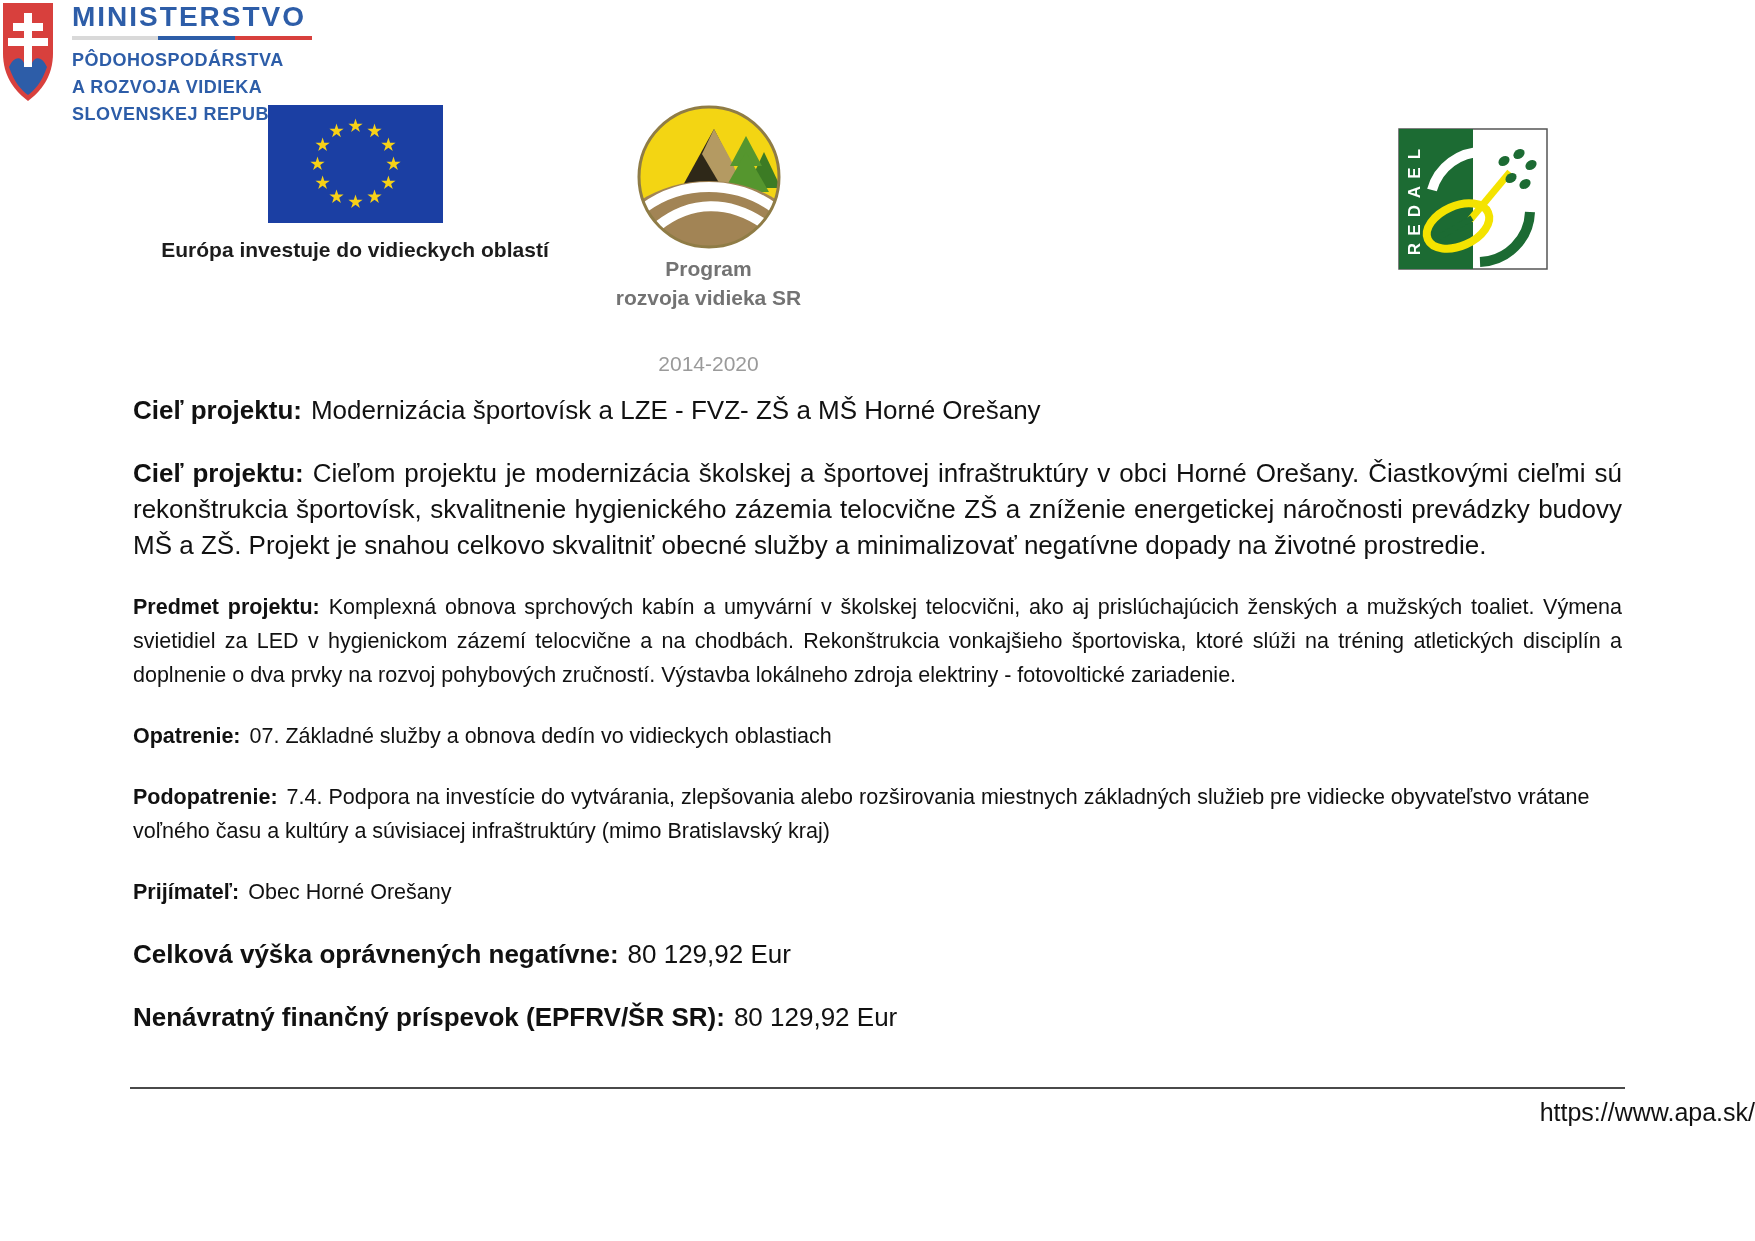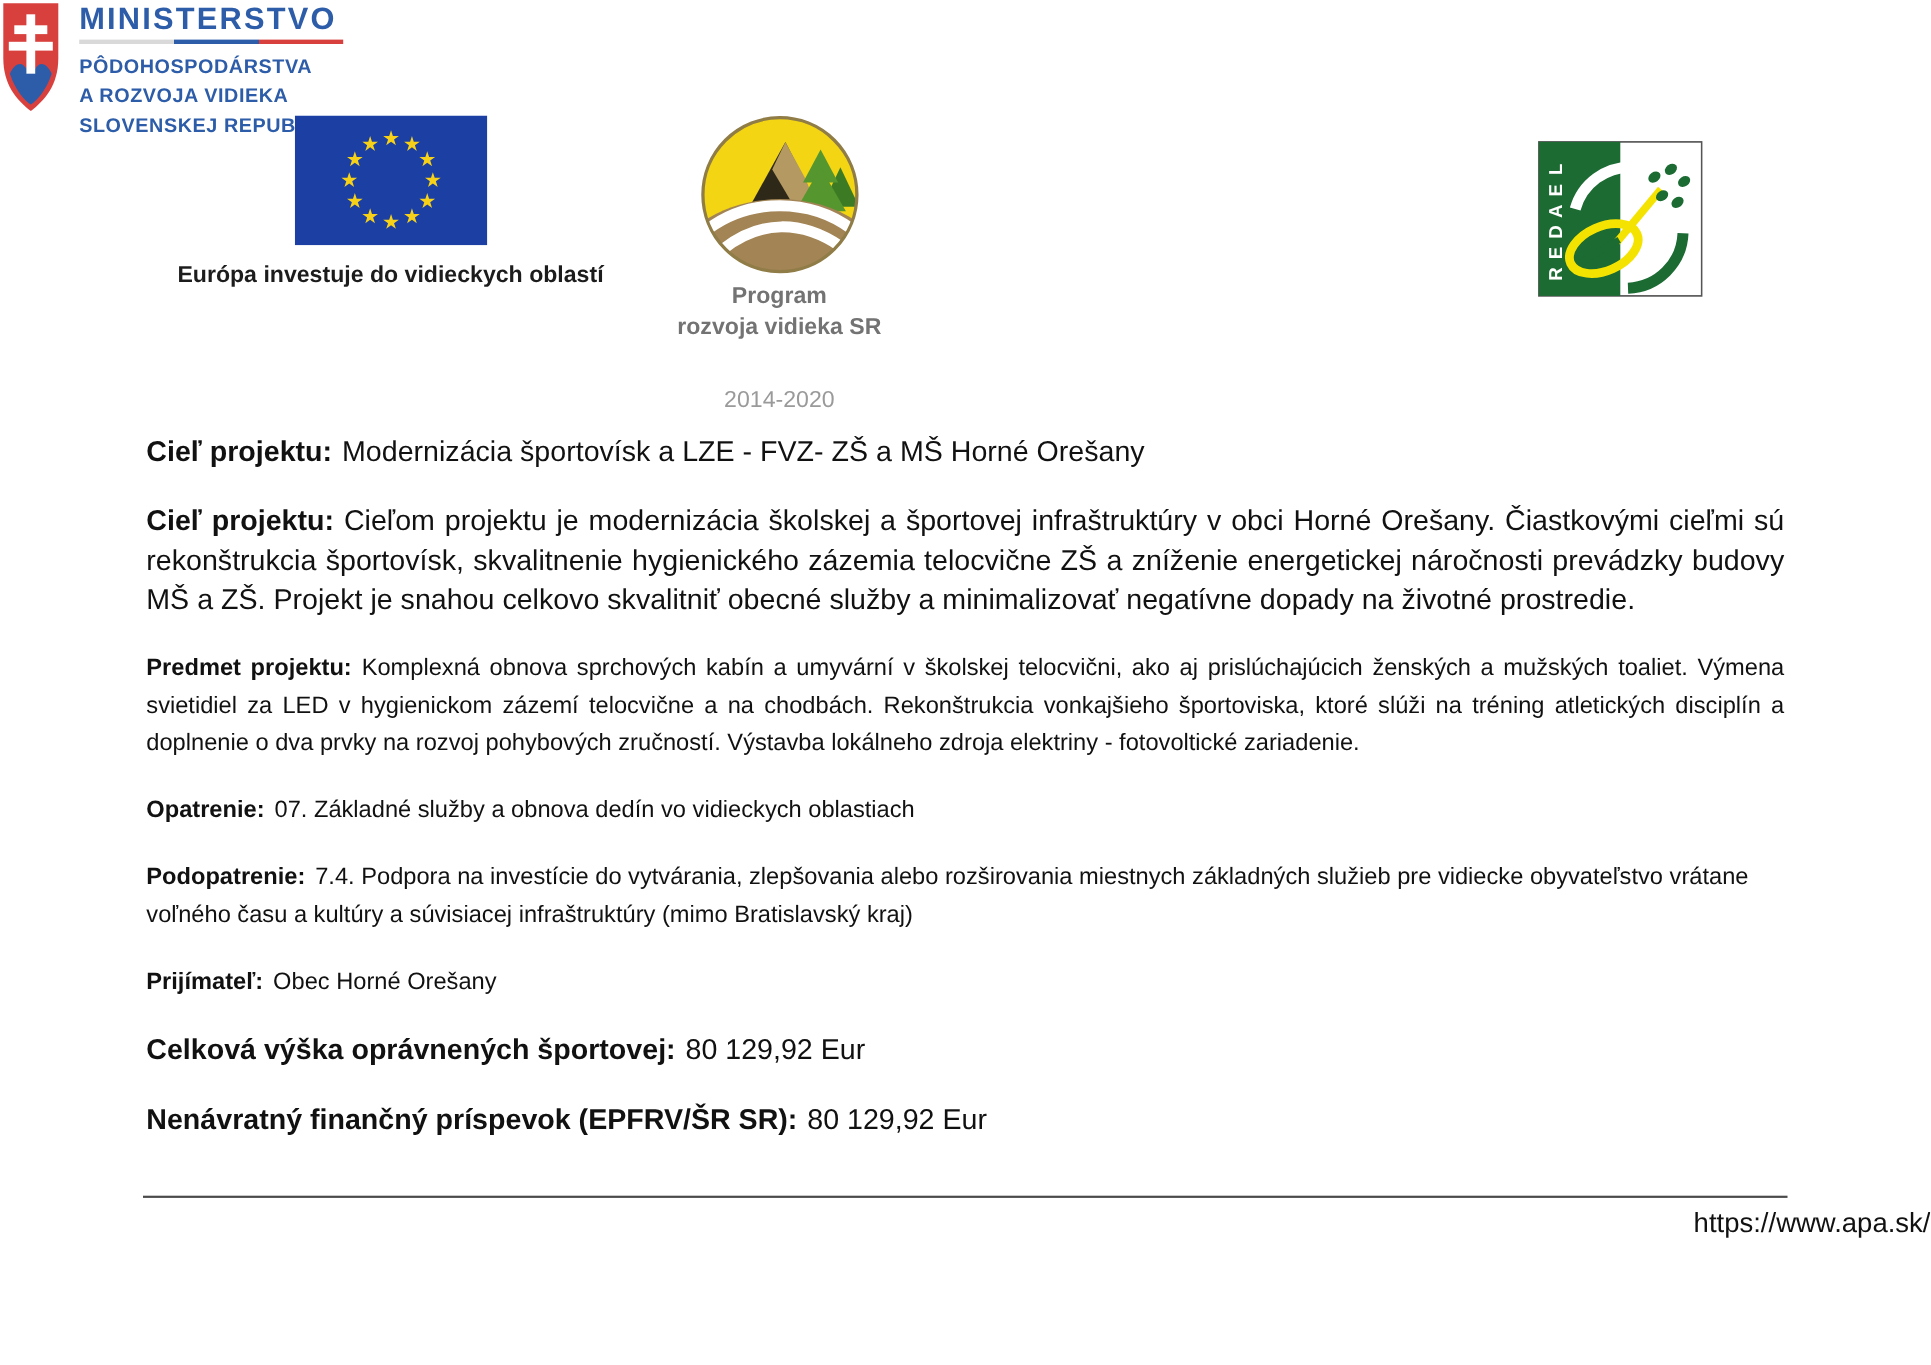--- a/index.html
+++ b/index.html
@@ -172,21 +172,21 @@
 
     <div class="sec small">
       <span class="b">Podopatrenie:</span><span>7.4. Podpora na investície do vytvárania, zlepšovania alebo rozširovania miestnych základných služieb pre vidiecke obyvateľstvo vrátane voľného času a kultúry a súvisiacej infraštruktúry (mimo Bratislavský kraj)</span>
     </div>
 
     <div class="sec small">
       <span class="b">Prijímateľ:</span><span>Obec Horné Orešany</span>
     </div>
 
     <div class="sec big">
-      <span class="b">Celková výška oprávnených športovej:</span><span>80 129,92 Eur</span>
+      <span class="b">Celková výška oprávnených negatívne:</span><span>80 129,92 Eur</span>
     </div>
 
     <div class="sec big">
       <span class="b">Nenávratný finančný príspevok (EPFRV/ŠR SR):</span><span>80 129,92 Eur</span>
     </div>
 
   </div>
 
   <div class="footer-rule"></div>
   <div class="footer-url">

